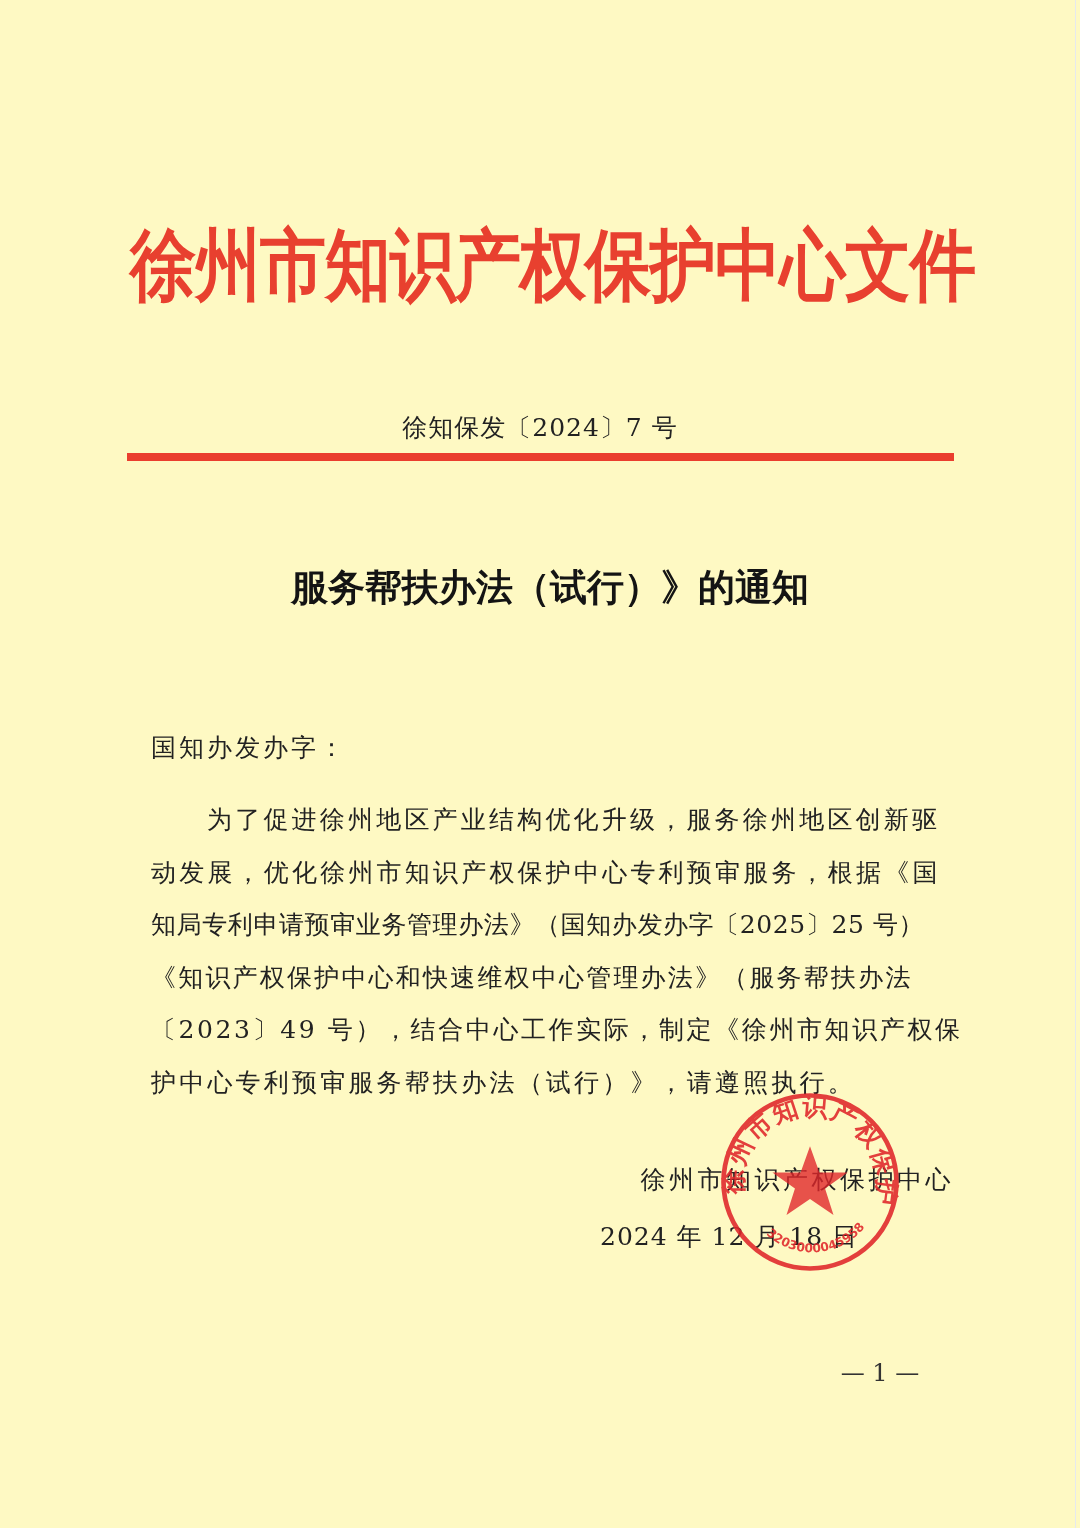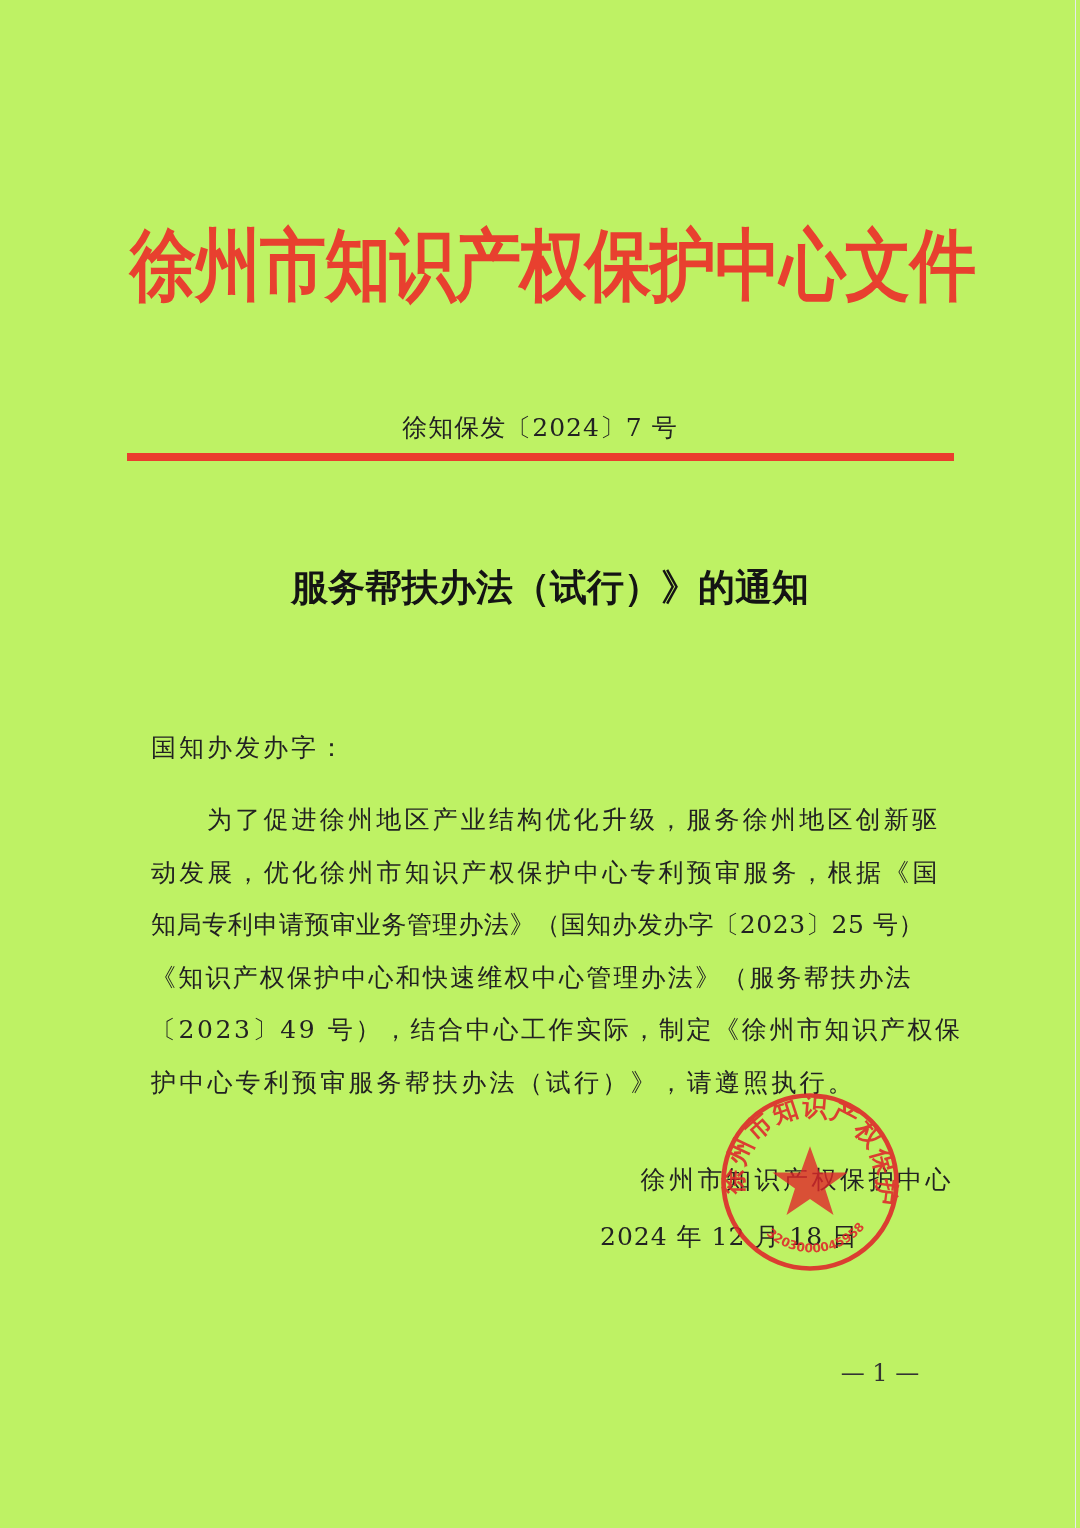--- a/index.html
+++ b/index.html
@@ -12,21 +12,21 @@
       height: 1528px;
       position: relative;
       overflow: hidden;
       font-family: "DejaVu Serif", "Liberation Serif", serif;
       color: #1c1c1c;
     }
     .page {
       position: absolute;
       left: 0; top: 0;
       width: 1080px; height: 1528px;
-      background: #bef264;
+      background: #fef9c3;
     }
     .page-edge {
       position: absolute;
       right: 4px; top: 0;
       width: 1px; height: 1528px;
       background: #e6e9ee;
     }
     .masthead {
       position: absolute;
       left: 130px; top: 208px;
@@ -141,21 +141,21 @@
 
   <div class="title">
     <span class="line">服务帮扶办法（试行）》的通知</span>
   </div>
 
   <div class="salutation">国知办发办字：</div>
 
   <div class="body-text">
     <span class="bline first">为了促进徐州地区产业结构优化升级，服务徐州地区创新驱</span>
     <span class="bline">动发展，优化徐州市知识产权保护中心专利预审服务，根据《国</span>
-    <span class="bline" style="letter-spacing:0.6px;">知局专利申请预审业务管理办法》（国知办发办字〔2023〕25 号）</span>
+    <span class="bline" style="letter-spacing:0.6px;">知局专利申请预审业务管理办法》（国知办发办字〔2025〕25 号）</span>
     <span class="bline" style="letter-spacing:2.2px;">《知识产权保护中心和快速维权中心管理办法》（服务帮扶办法</span>
     <span class="bline" style="letter-spacing:2.6px;">〔2023〕49 号），结合中心工作实际，制定《徐州市知识产权保</span>
     <span class="bline">护中心专利预审服务帮扶办法（试行）》，请遵照执行。</span>
   </div>
 
   <div class="issuer">徐州市知识产权保护中心</div>
   <div class="issue-date">2024 年 12 月 18 日</div>
 
   <svg class="seal" viewBox="0 0 200 200" xmlns="http://www.w3.org/2000/svg">
     <defs>

